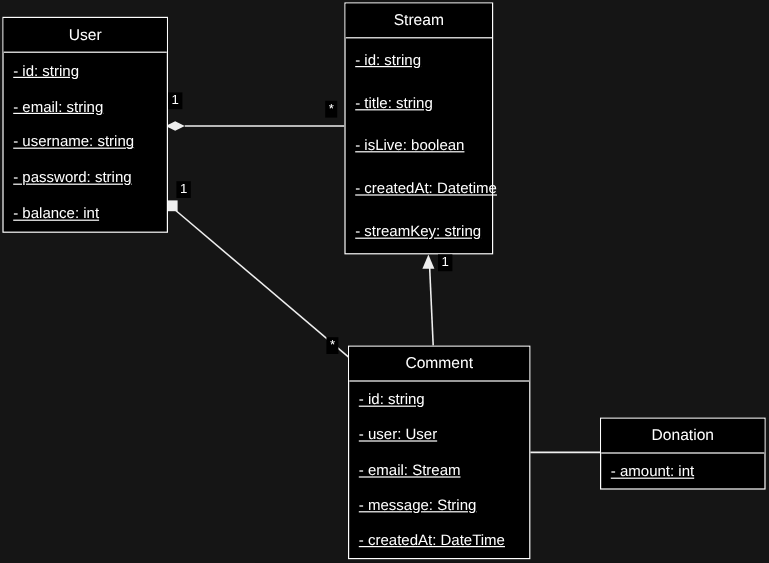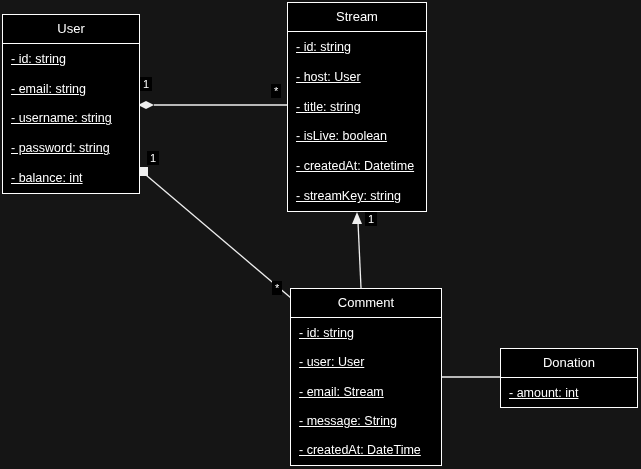--- a/index.html
+++ b/index.html
@@ -51,21 +51,21 @@
     flex: 1 1 0;
     display: flex;
     align-items: center;
     padding-left: 8px;
     font-size: 12.5px;
     white-space: nowrap;
     color: #ffffff;
     text-decoration: underline;
   }
   #box-user     { left: 2px;   top: 14px;  width: 138px; height: 180px; }
-  #box-stream   { left: 287px; top: 2px;   width: 140px; height: 210px; }
+  #box-stream   { left: 287px; top: 2px;   width: 124px; height: 210px; }
   #box-comment  { left: 290px; top: 288px; width: 152px; height: 178px; }
   #box-donation { left: 500px; top: 348px; width: 138px; height: 60px; }
 
   .edge-label {
     position: absolute;
     background: #000000;
     color: #ffffff;
     font-size: 11px;
     line-height: 14px;
     padding: 0 3px;
@@ -105,21 +105,20 @@
         <div class="field">- username: string</div>
         <div class="field">- password: string</div>
         <div class="field">- balance: int</div>
       </div>
   </div>
 
   <div class="class-box" id="box-stream">
     <div class="class-title">Stream</div>
     <div class="class-fields">
         <div class="field">- id: string</div>
-        <div class="field">- host: User</div>
         <div class="field">- title: string</div>
         <div class="field">- isLive: boolean</div>
         <div class="field">- createdAt: Datetime</div>
         <div class="field">- streamKey: string</div>
       </div>
   </div>
 
   <div class="class-box" id="box-comment">
     <div class="class-title">Comment</div>
     <div class="class-fields">

